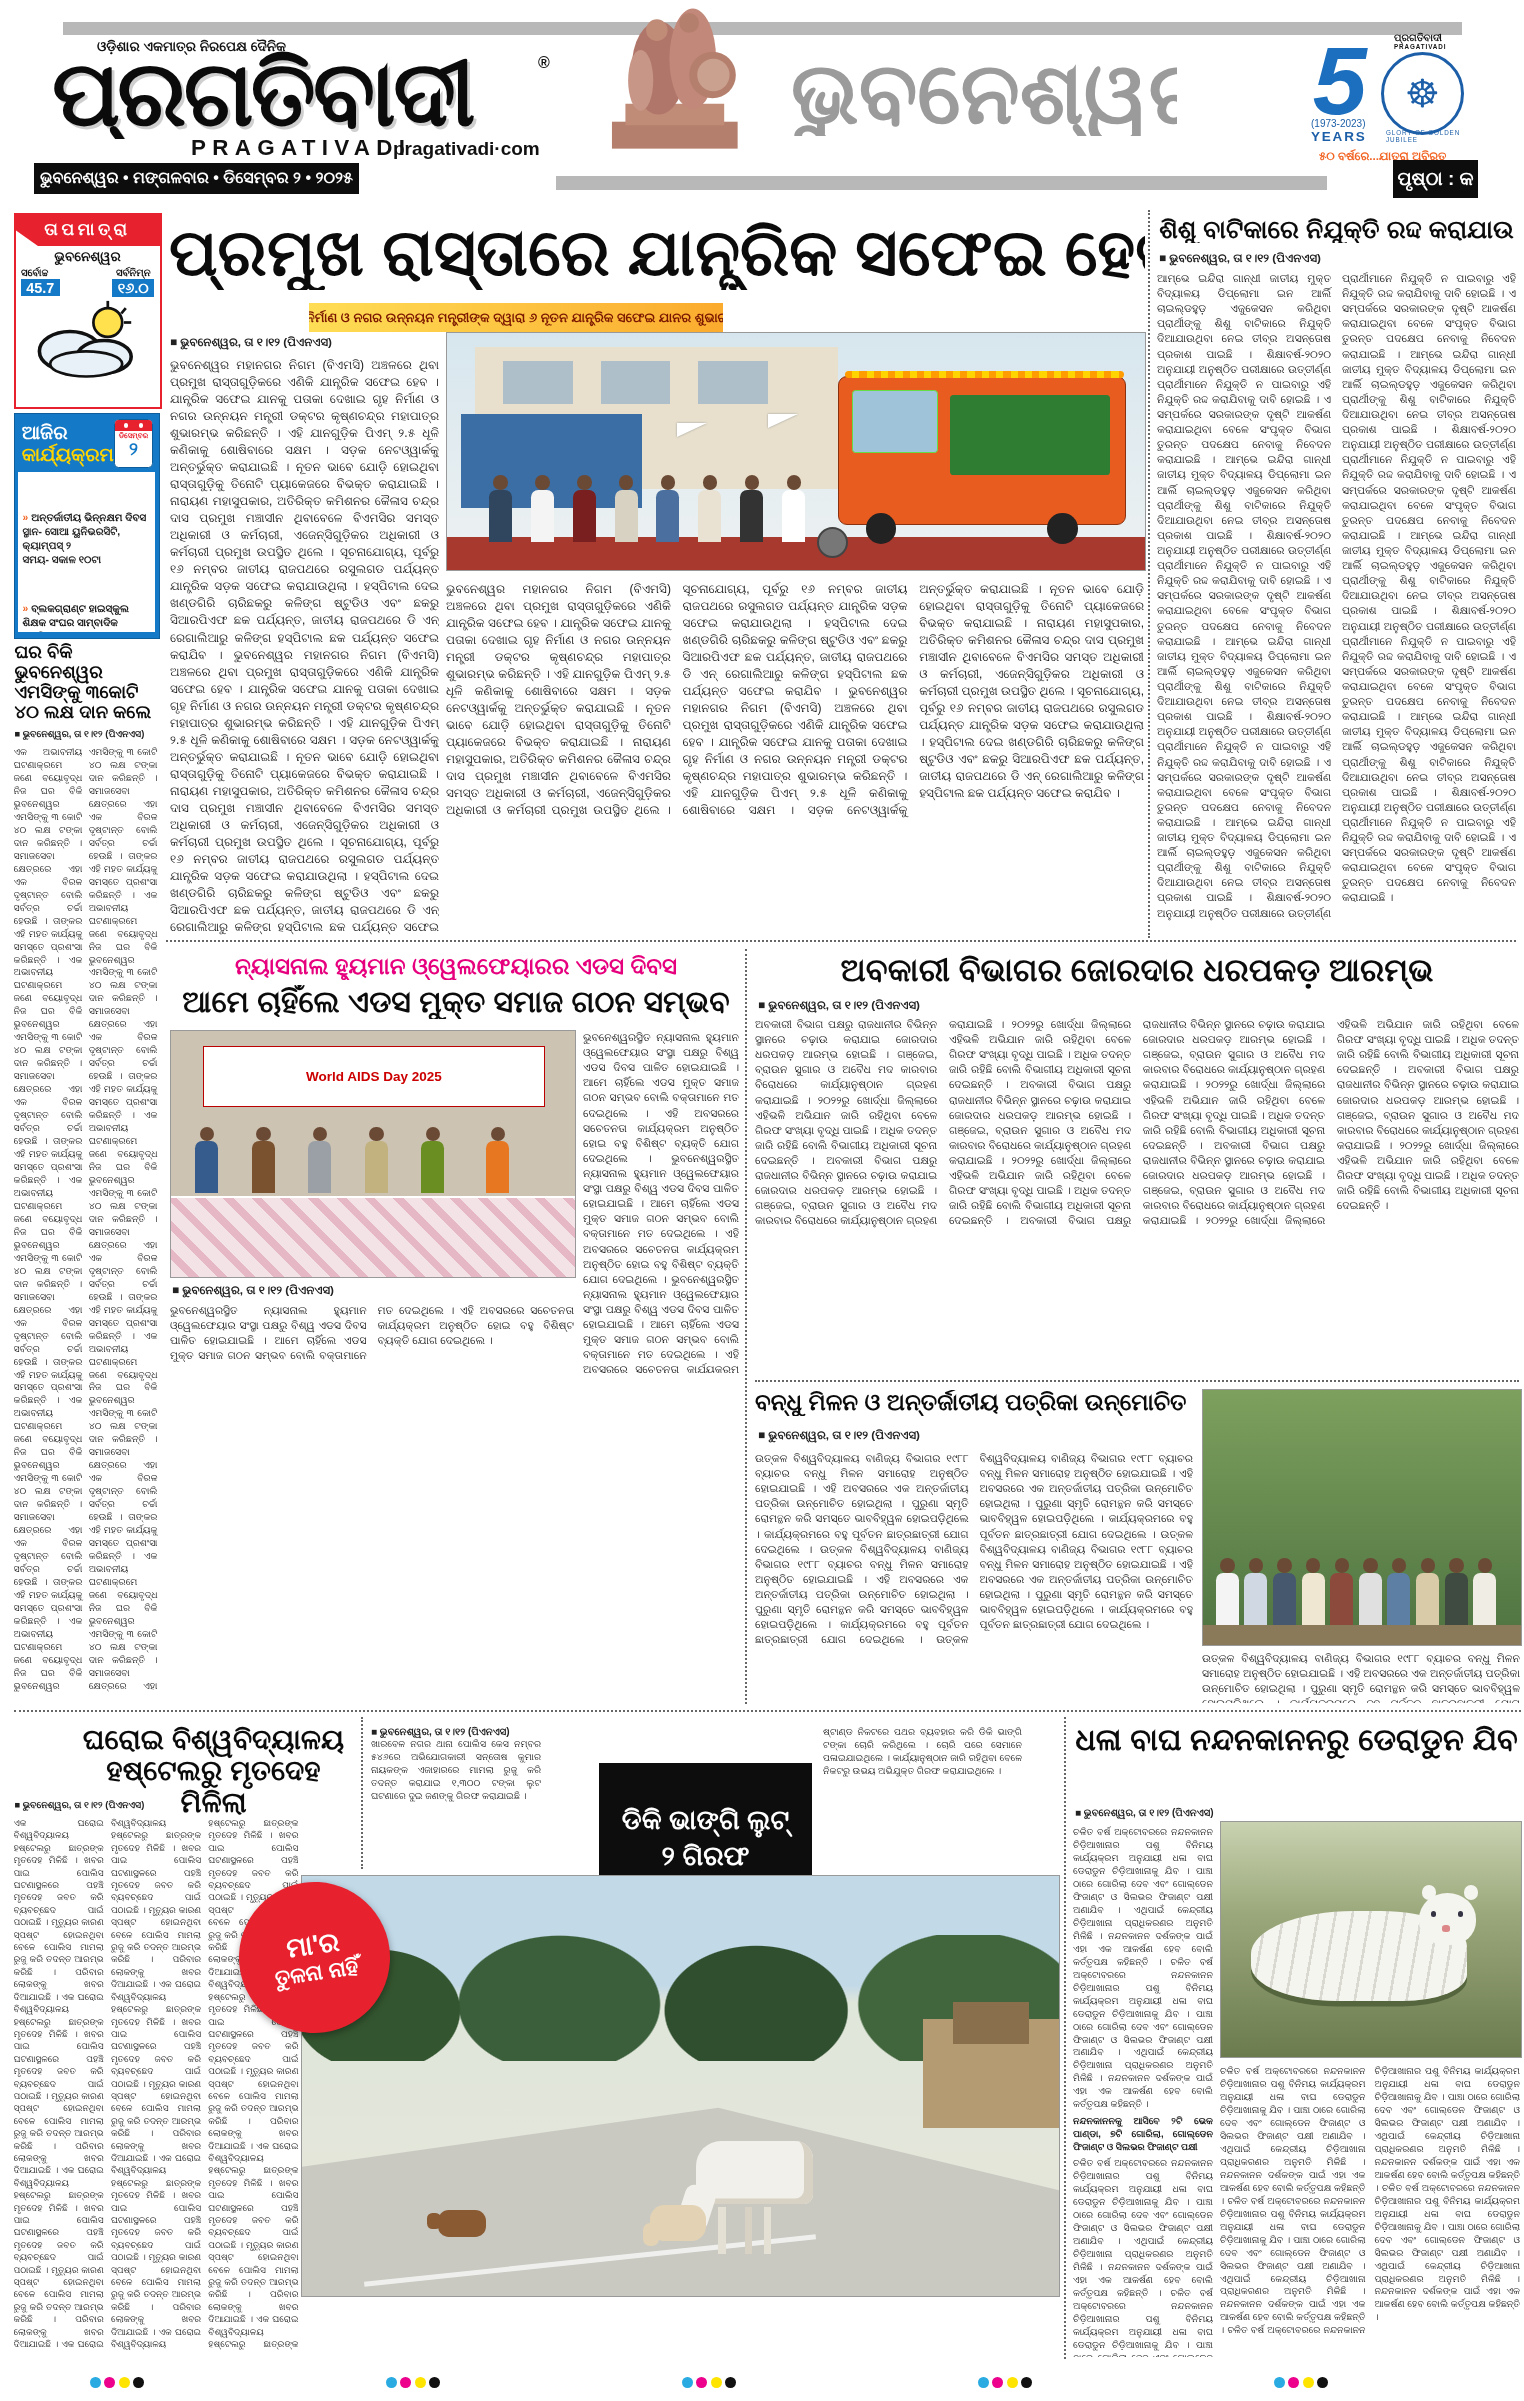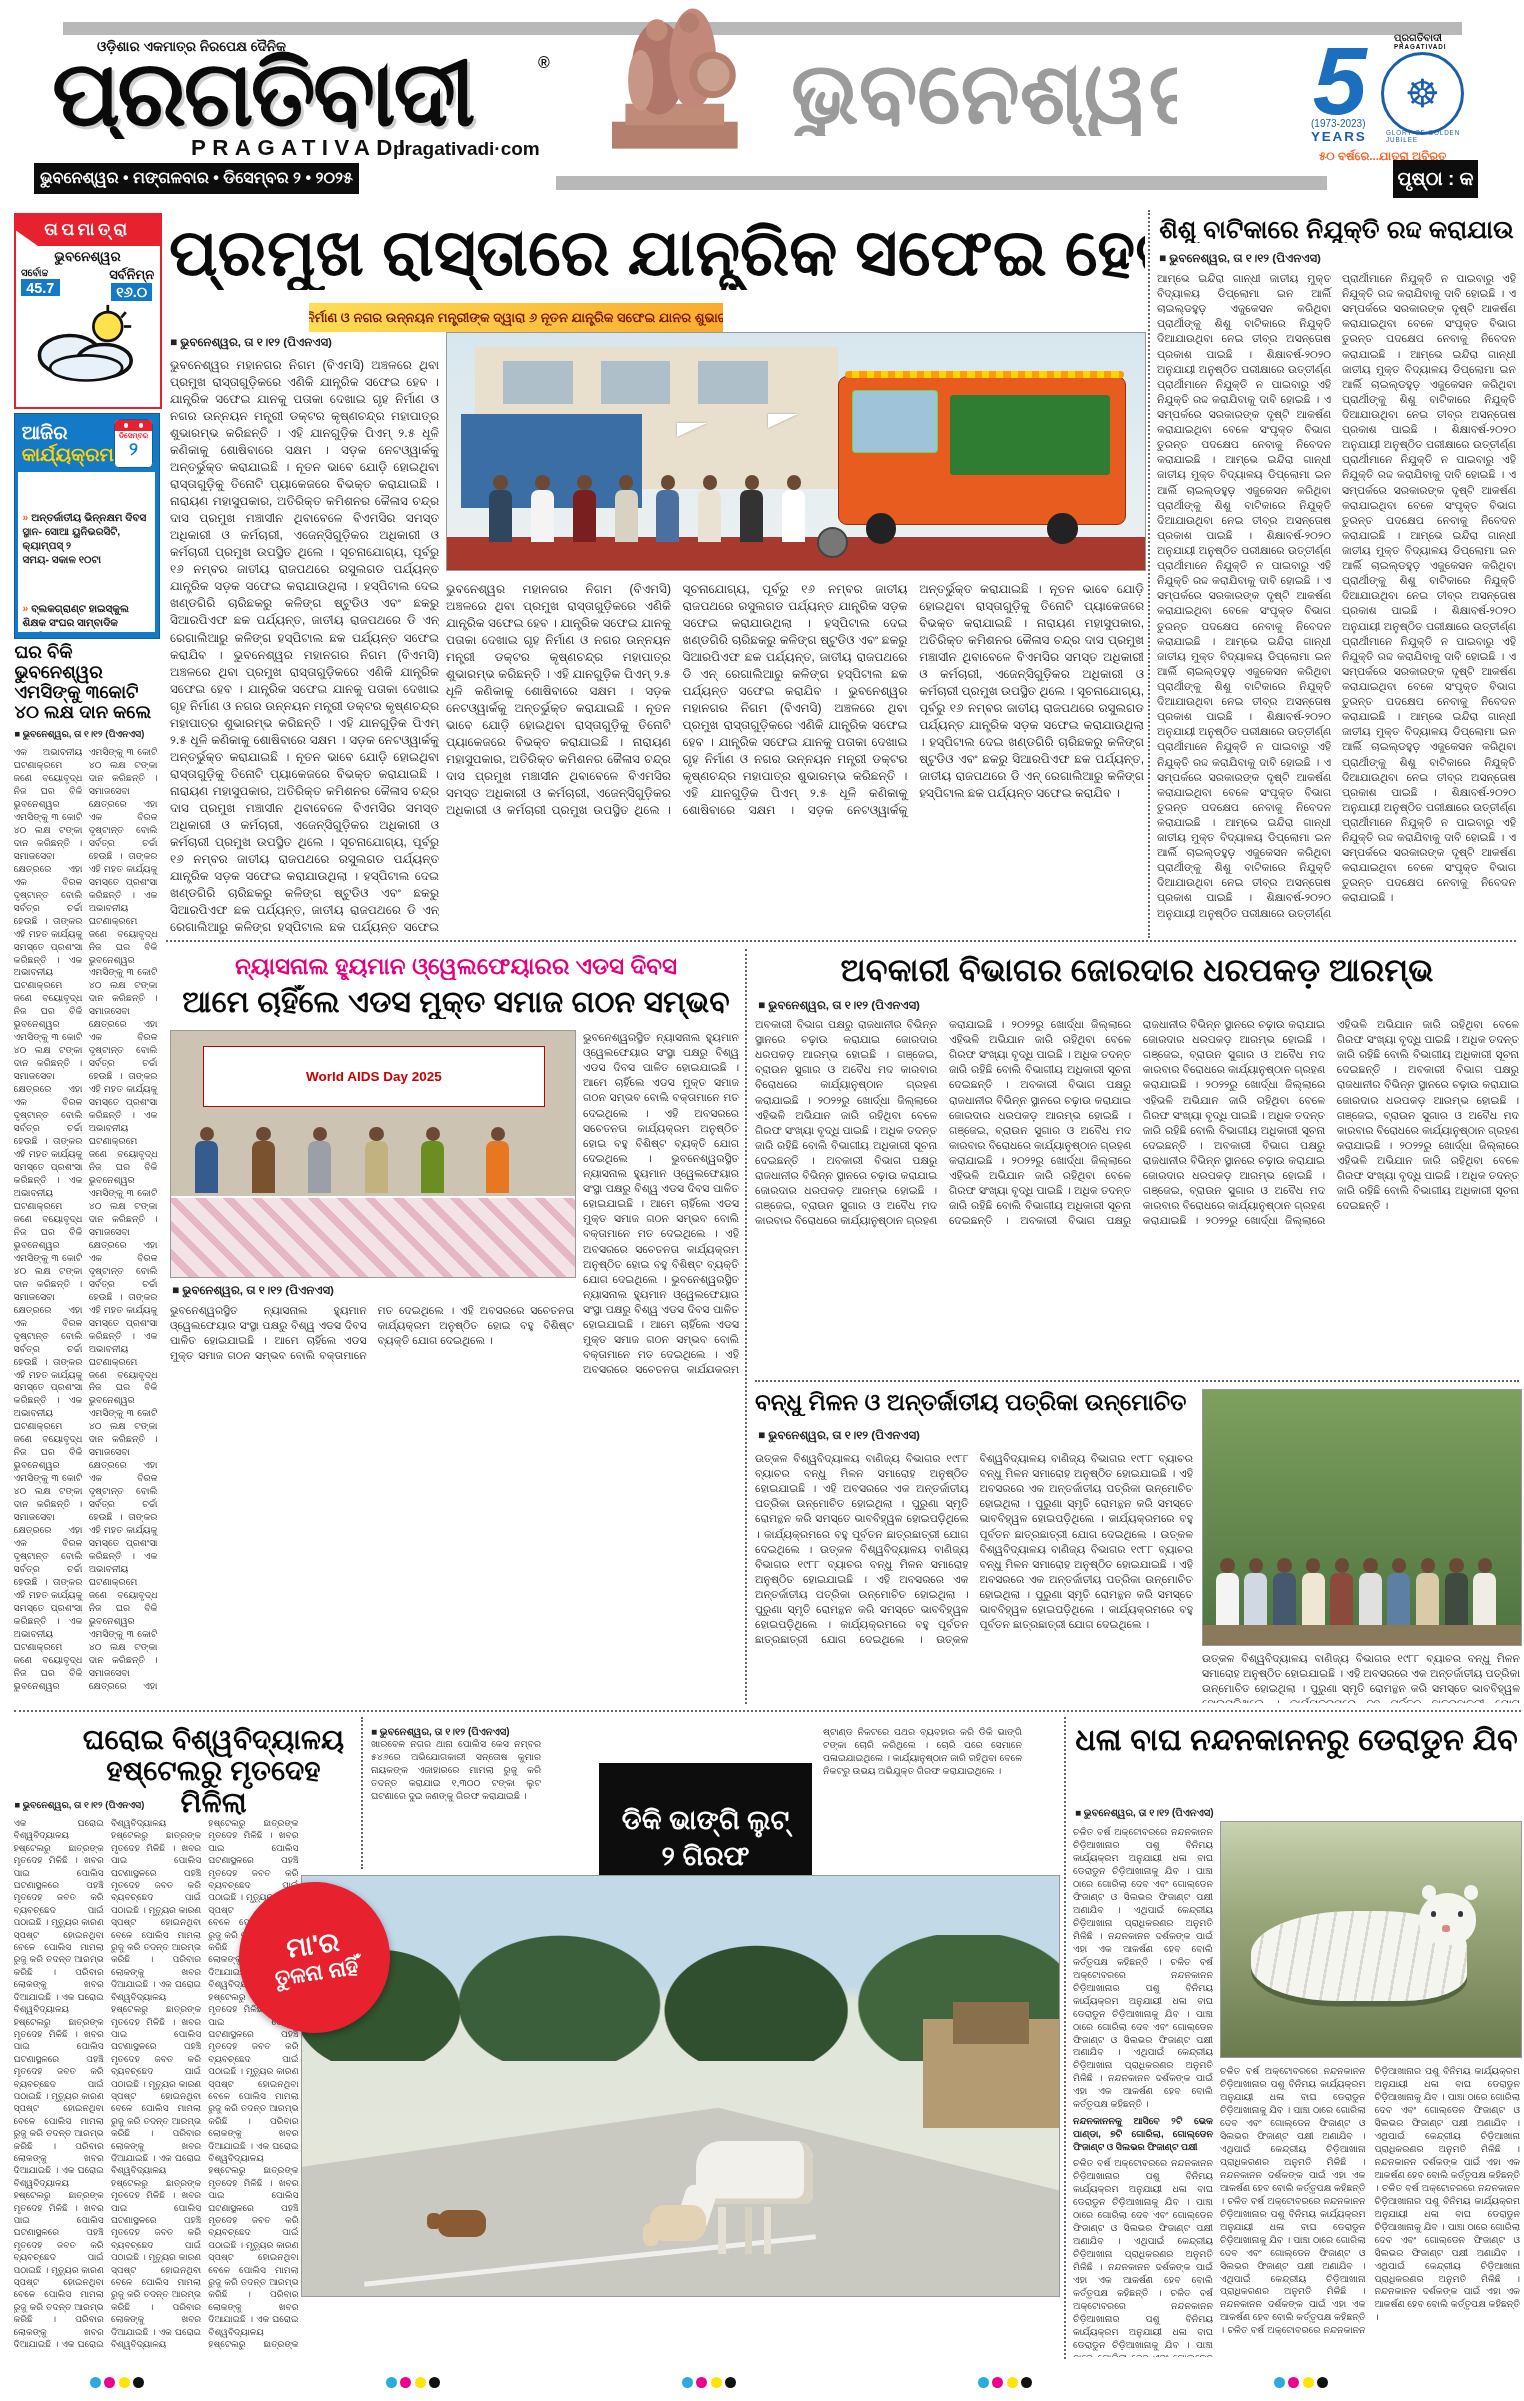--- a/index.html
+++ b/index.html
@@ -113,21 +113,21 @@
 
   <div class="abs wbox" style="left:13.5px;top:213px;width:144px;height:192px;">
     <div class="wbanner" style="height:32px;margin:-0.9px;">ତାପମାତ୍ରା</div>
     <div class="ctr bold" style="font-size:13.5px;margin-top:3.6px;">ଭୁବନେଶ୍ୱର</div>
     <div style="display:flex;justify-content:space-between;padding:1.8px 5.4px;">
       <div>
         <div style="font-size:10px;font-weight:bold;">ସର୍ବୋଚ୍ଚ</div>
         <span class="tempbox">45.7</span>
       </div>
       <div class="ctr">
-        <div style="font-size:13px;font-weight:bold;">ସର୍ବନିମ୍ନ</div>
+        <div style="font-size:10px;font-weight:bold;">ସର୍ବନିମ୍ନ</div>
         <span class="tempbox">୧୬.୦</span>
       </div>
     </div>
     <div style="text-align:center;">
       <svg width="126" height="83" viewBox="0 0 140 92">
         <circle cx="92" cy="26" r="16" fill="#ffe14d" stroke="#111" stroke-width="3"></circle>
         <g stroke="#111" stroke-width="3">
             <line x1="92" y1="2" x2="92" y2="10"></line>
             <line x1="112" y1="10" x2="107" y2="16"></line>
             <line x1="118" y1="26" x2="110" y2="26"></line>

